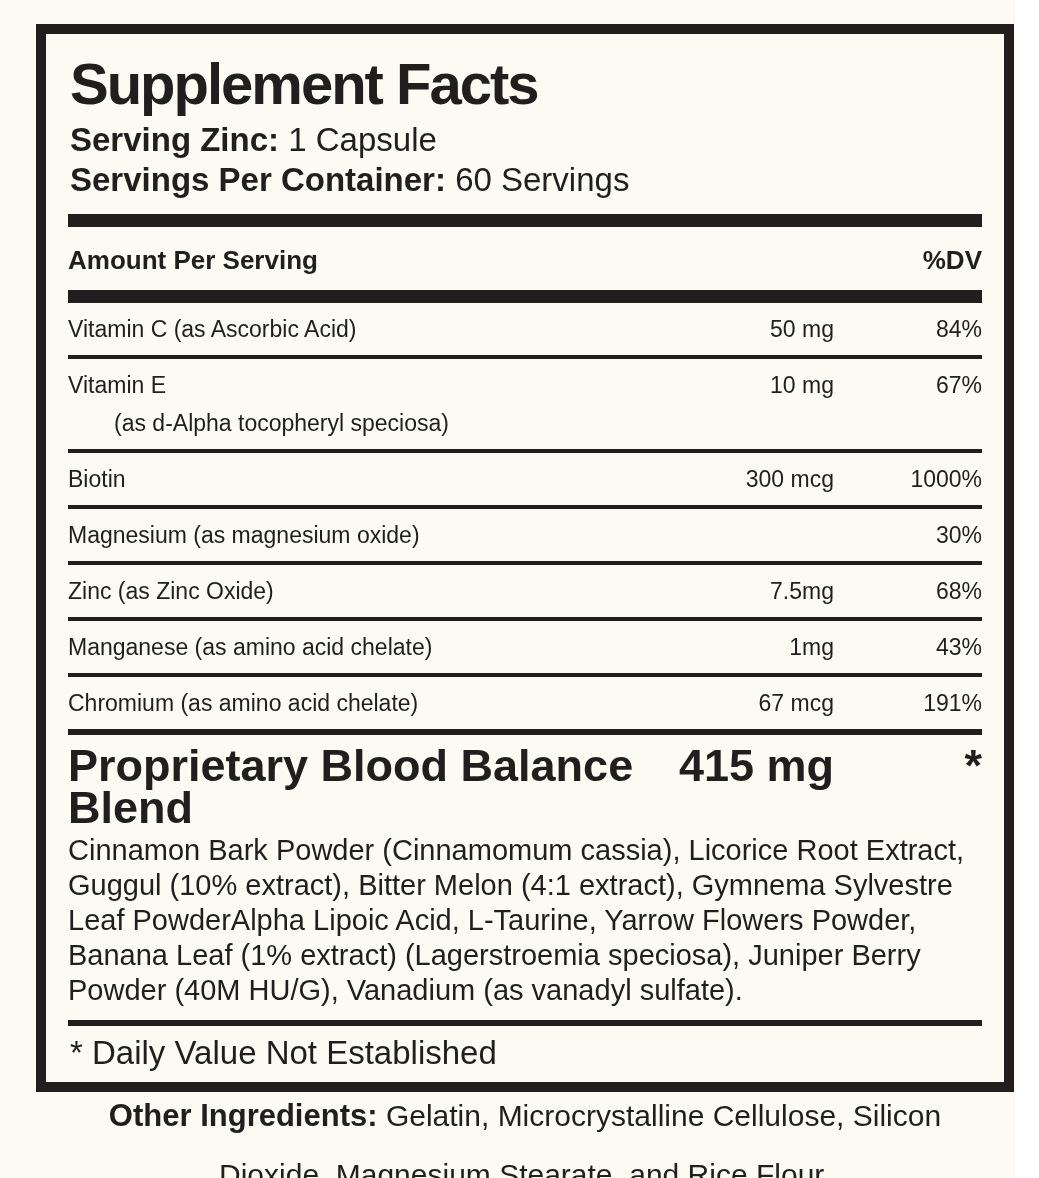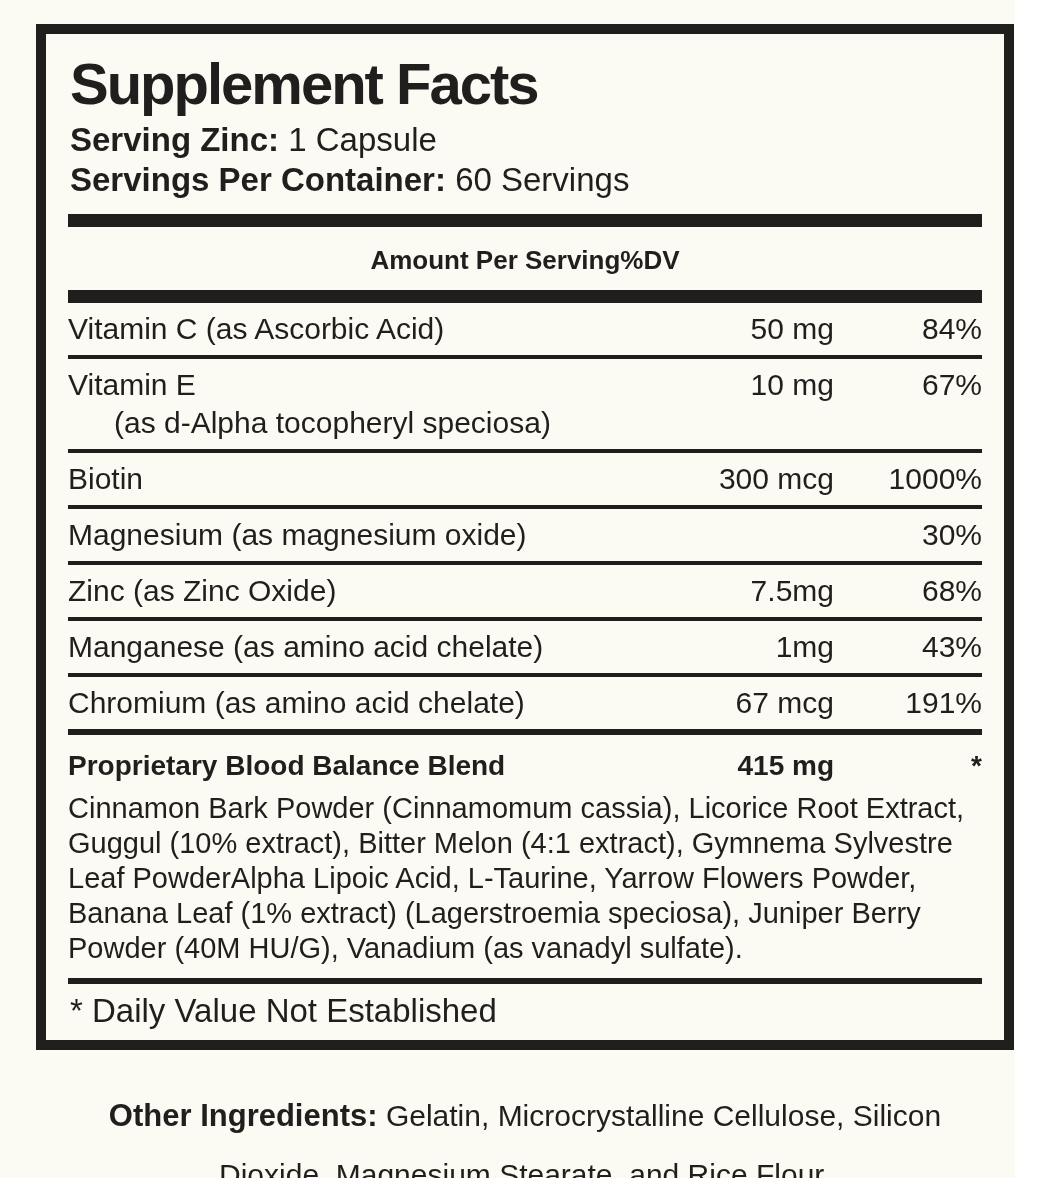--- a/index.html
+++ b/index.html
@@ -30,45 +30,45 @@
   .serving-line {
     margin-left:2px;
     font-size:33px;
     line-height:40px;
   }
   .serving-line .lbl { font-weight:700; }
   .bar-thick { height:13px; background:#211e1e; }
   .bar-top { margin-top:14px; }
   .col-header-row {
     display:flex;
-    justify-content:center;
+    justify-content:space-between;
     align-items:baseline;
     padding:18px 0 14px 0;
     font-size:26px;
     font-weight:700;
   }
   .nutrient-row {
     display:flex;
     align-items:flex-start;
     padding:7px 0;
-    font-size:30px;
+    font-size:23px;
     line-height:38px;
   }
   .nutrient-row .name-wrap { flex:1; }
   .name2 { padding-left:46px; }
   .name2:empty { display:none; }
   .col-amount { width:190px; text-align:right; white-space:nowrap; }
   .col-dv { width:148px; text-align:right; white-space:nowrap; }
   .sep { height:4px; background:#211e1e; }
   .sep-heavy { height:6px; background:#211e1e; }
   .blend-row {
     display:flex;
     align-items:flex-start;
     padding:10px 0 2px 0;
-    font-size:28px;
+    font-size:45px;
     line-height:42px;
     font-weight:700;
   }
   .blend-row .name-wrap { flex:1; }
   .blend-desc {
     font-size:29px;
     line-height:35px;
     padding:2px 0 12px 0;
   }
   .footnote {

